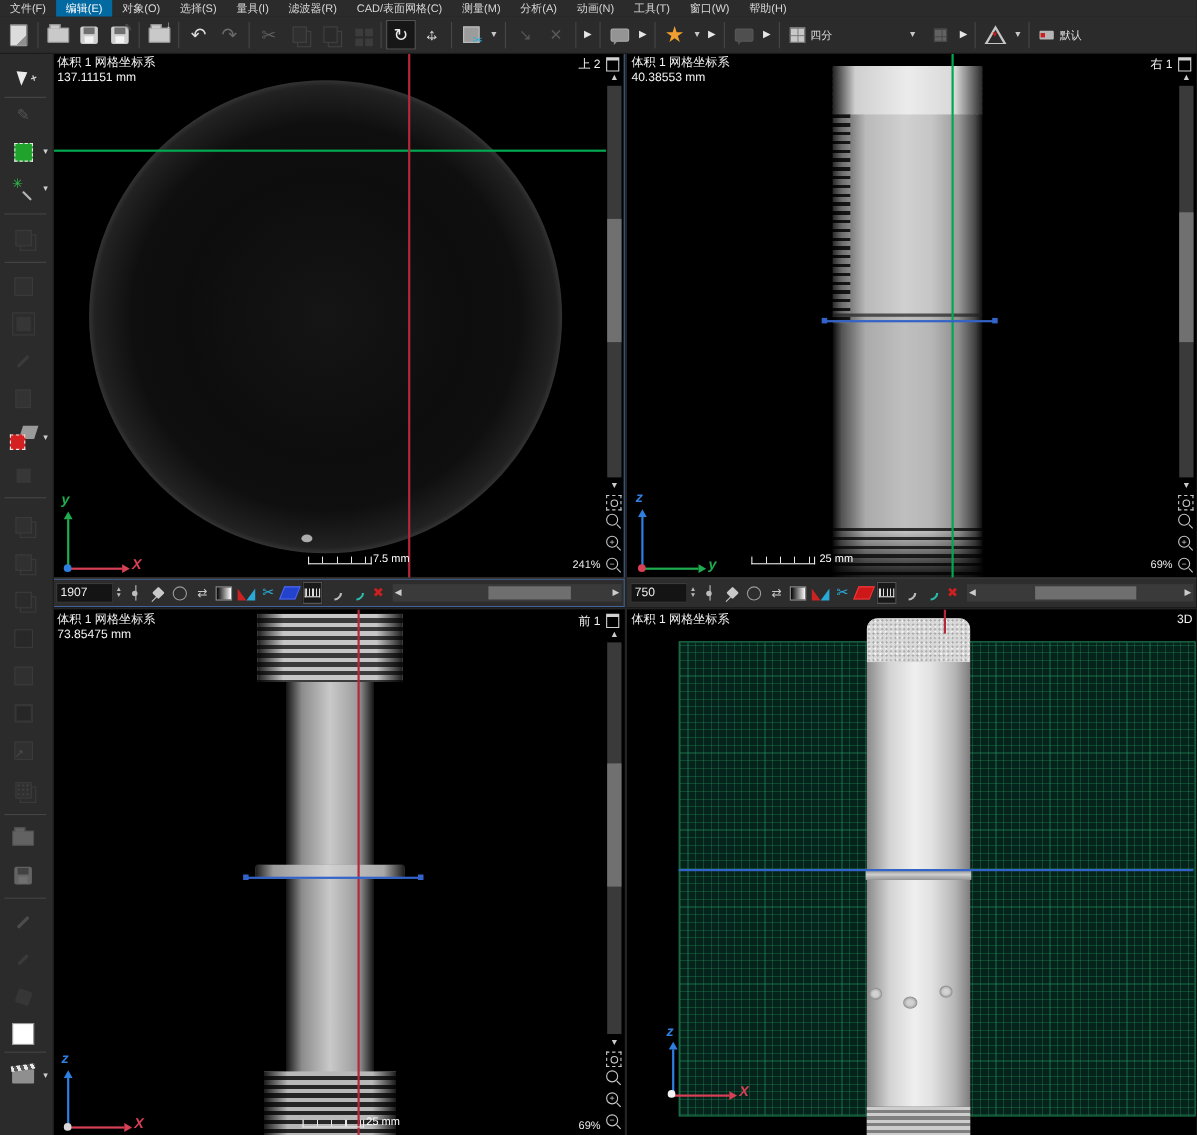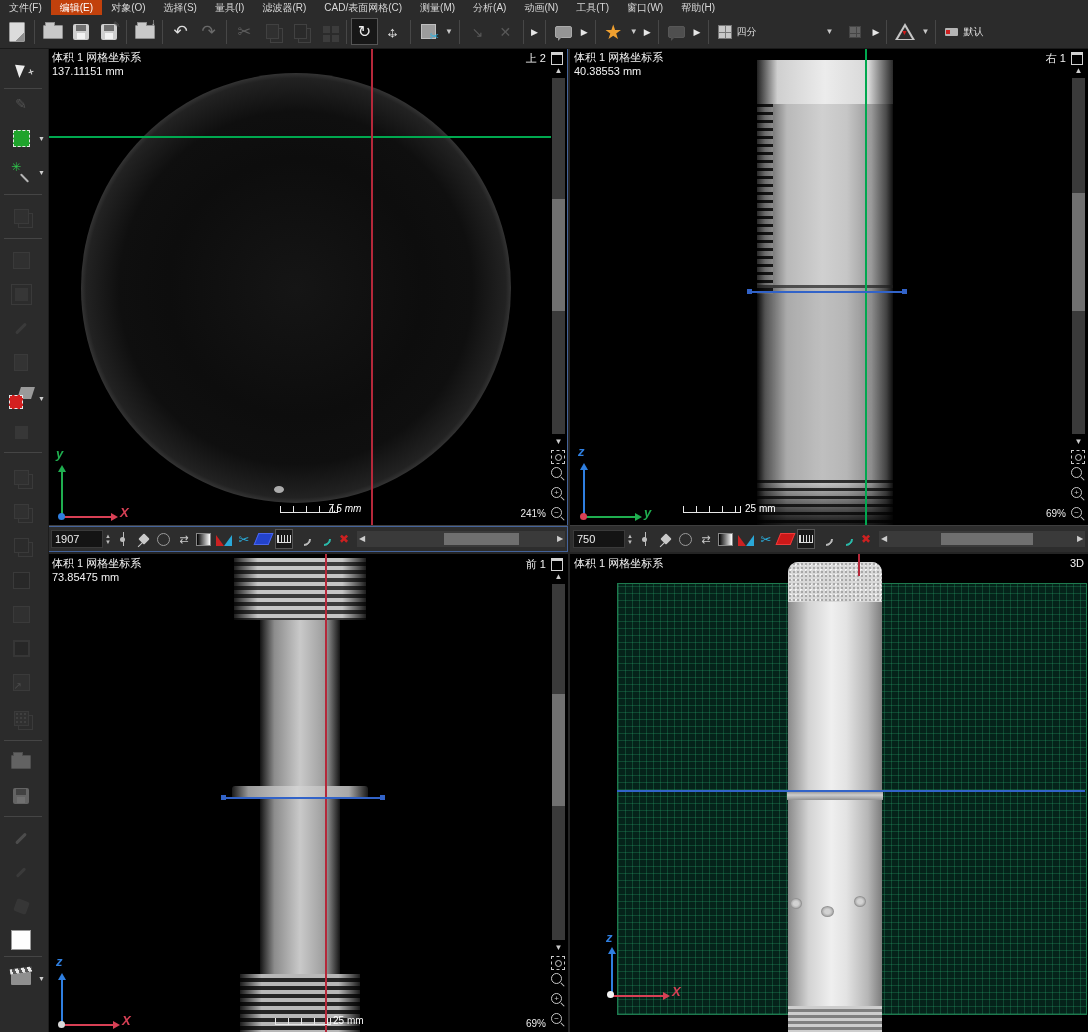--- a/index.html
+++ b/index.html
@@ -1,21 +1,21 @@
 <!DOCTYPE html>
 <html><head>
 <meta charset="utf-8">
 <style>
   html,body{margin:0;padding:0;background:#1b1b1b;}
   #app{position:relative;width:1088px;height:1032px;background:#242424;overflow:hidden;
        font-family:"Liberation Sans","DejaVu Sans",sans-serif;color:#ddd;}
   
   .menubar{position:absolute;top:0;left:0;right:0;height:15px;background:#2b2b2b;display:flex;align-items:center;font-size:10px;color:#d8d8d8;z-index:90;}
   .mi{padding:1px 9px;white-space:nowrap;}
-  .mi.active{background:#c2410c;color:#fff;}
+  .mi.active{background:#0369a1;color:#fff;}
   
   .toolbar{position:absolute;top:15px;left:0;right:0;height:33px;background:#2b2b2b;border-bottom:1px solid #1a1a1a;display:flex;align-items:center;padding:0 3px;gap:1px;z-index:90;overflow:hidden;}
   .tbtn{width:27px;height:27px;display:flex;align-items:center;justify-content:center;flex:none;position:relative;}
   .tbtn.pressed{background:#171717;box-shadow:inset 0 0 0 1px #555;}
   .tsep{width:1px;height:24px;background:#474747;margin:0 3px;flex:none;}
   .dim{opacity:.35;}
   .gl::before{content:attr(data-glyph);}
   .caret{font-size:8px;color:#c8c8c8;margin:0 2px;flex:none;}
   .playg{font-size:9px;color:#e6e6e6;margin:0 3px;flex:none;}
   .i-file{width:14px;height:18px;background:linear-gradient(135deg,#dcdcdc 72%,#909090 73%);border:1px solid #9a9a9a;border-radius:1px;}
@@ -364,21 +364,21 @@
     <div class="ax">
       <span class="ax-lab" style="left:8px;top:398px;color:#1fae4f;">y</span>
       <div class="avl" style="left:13px;top:424px;height:44px;background:#1fae4f;"></div>
       <div class="ahd-up" style="left:10px;top:417px;border-bottom-color:#1fae4f;"></div>
       <div class="ahl" style="left:13px;top:468px;width:50px;background:#d84055;"></div>
       <div class="ahd-rt" style="left:63px;top:465px;border-left-color:#d84055;"></div>
       <span class="ax-lab" style="left:72px;top:457px;color:#d84055;">X</span>
       <div class="ax-dot" style="left:10px;top:465px;background:#2f7fe0;"></div>
     </div>
     <div class="ruler" style="left:232px;top:458px;width:56px;"></div>
-    <span class="rlab" style="left:280px;top:455px;font-style:italic;">7.5 mm</span>
+    <span class="rlab" style="left:291px;top:455px;">7.5 mm</span>
     <span class="zpct" style="right:22px;top:460px;">241%</span>
     <div class="vtb focus">
       <input value="1907" style="">
       <div class="spin">
           <span class="gl" data-glyph="▲"></span>
           <span class="gl" data-glyph="▼"></span>
         </div>
       <div class="vi vi-pin"></div>
       <div class="vi vi-push"></div>
       <div class="vi vi-ell"></div>

